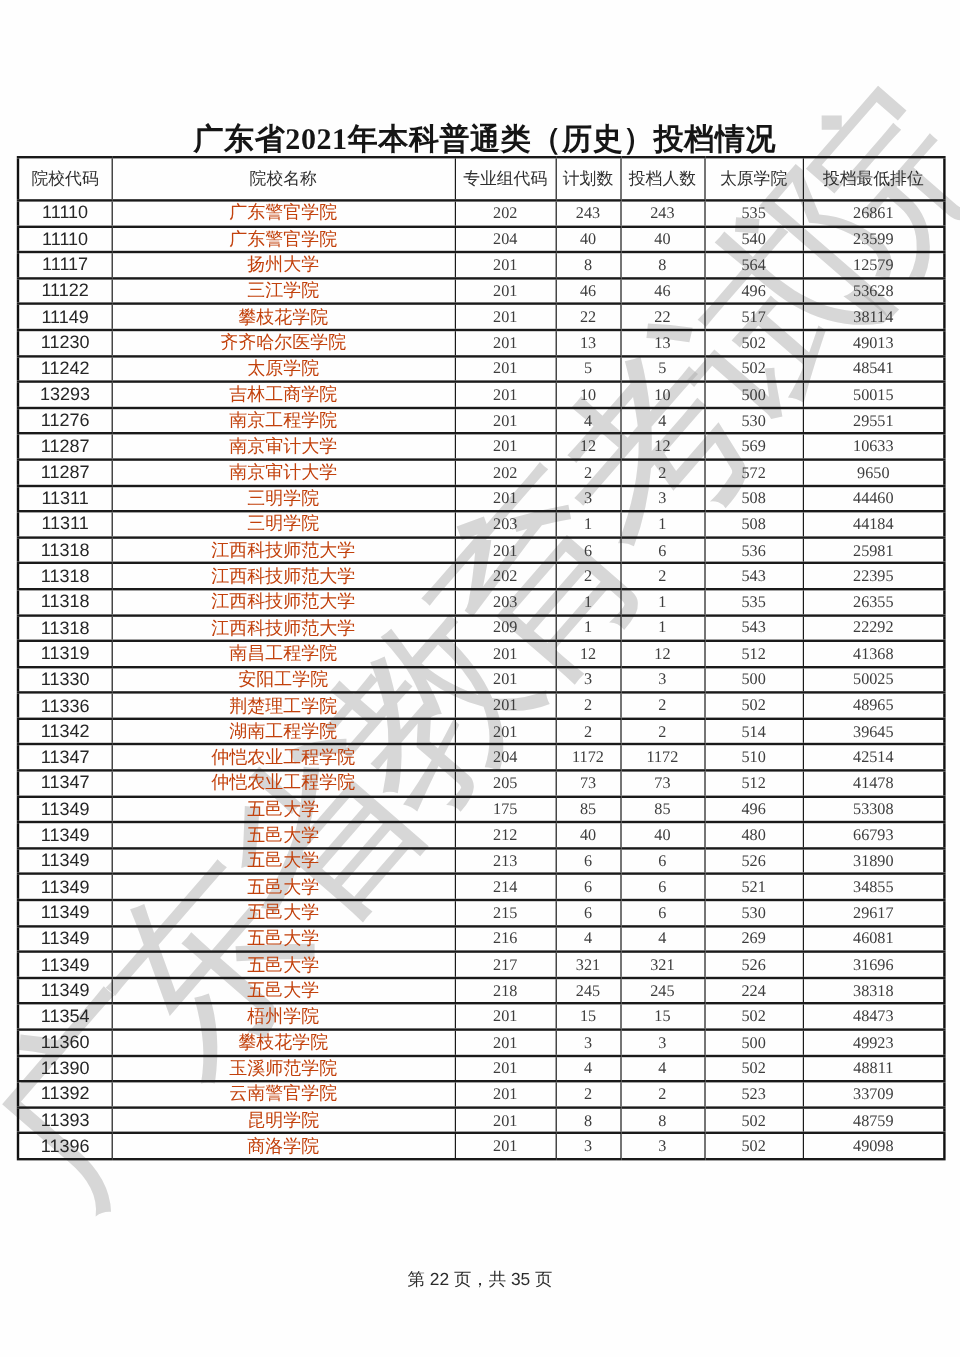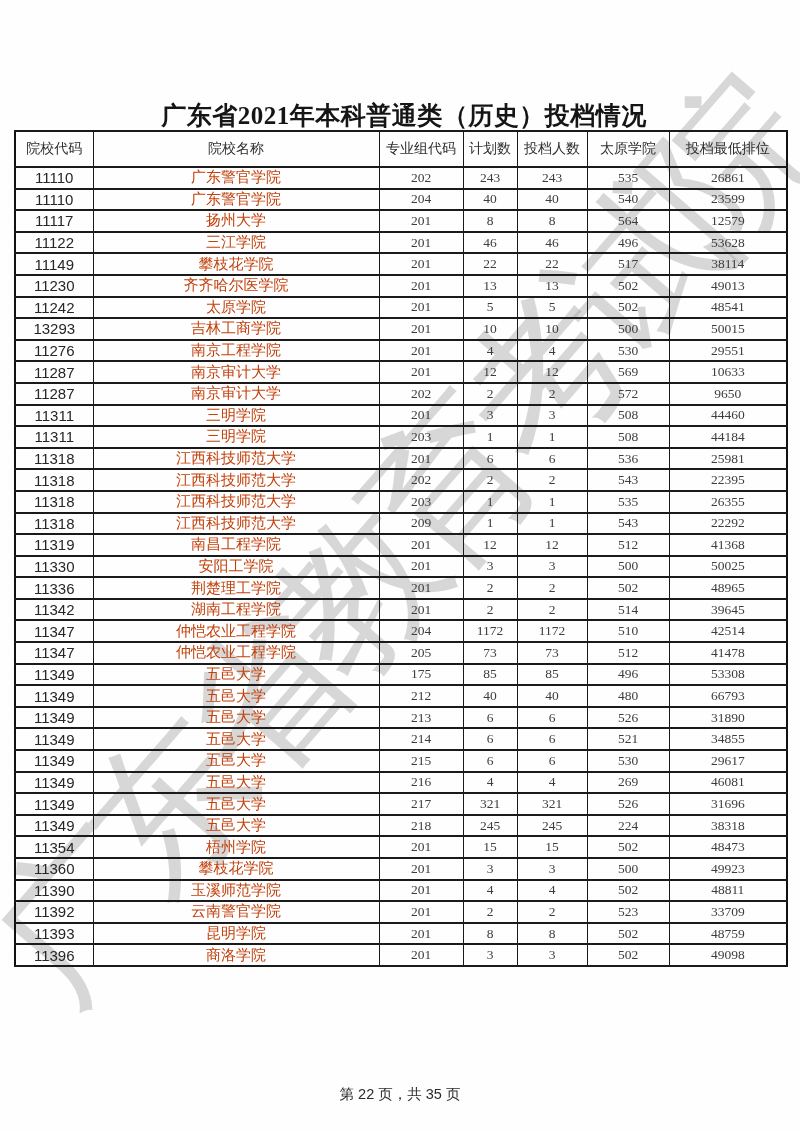--- a/index.html
+++ b/index.html
@@ -41,21 +41,21 @@
   }
   table.grid tbody td{height:19.6px;}
   td.code{
     font-family:Liberation Sans, sans-serif;
     font-size:15px;color:#262626;
   }
   td.name{font-size:15px;color:#c2410c;}
   td.num{font-size:13.5px;color:#3d3d3d;}
 
   .footer{
-    position:absolute;top:1085px;left:0;width:100%;z-index:1;
+    position:absolute;top:1057px;left:0;width:100%;z-index:1;
     text-align:center;font-size:14.5px;color:#2b2b2b;
     font-family:"Liberation Sans","DejaVu Sans",sans-serif;
   }
 </style>
 </head>
 <body>
 
 <div class="page">
 
   <div class="watermark">广东省教育考试院</div>

